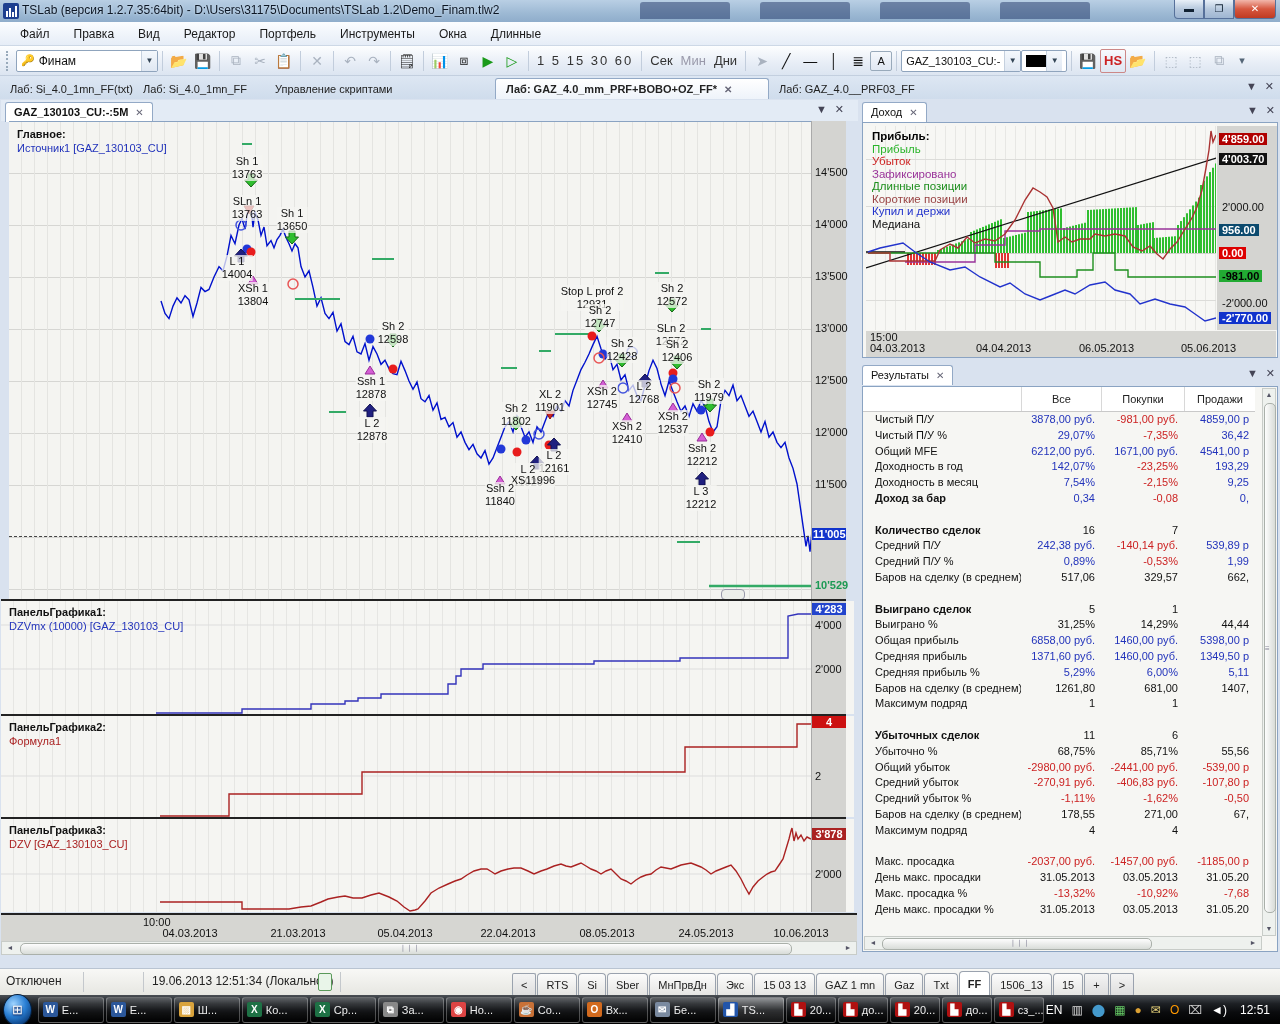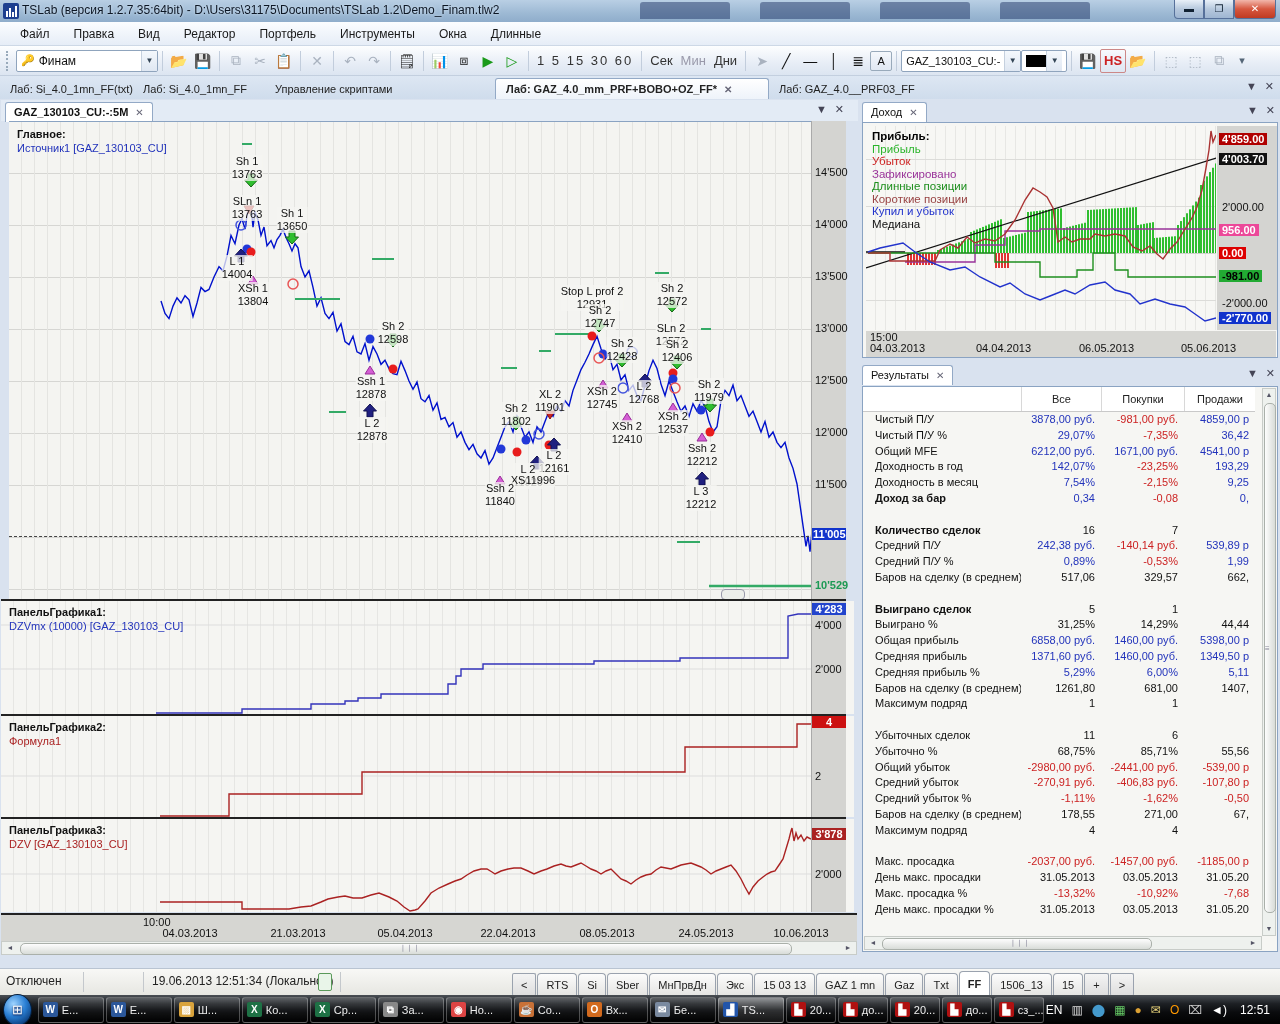--- a/index.html
+++ b/index.html
@@ -606,29 +606,29 @@
           <polyline points="2,127 24,127 24,135 69,135 74,124 84,118 92,122 101,111 109,117 119,113 129,115 139,108 149,94 159,74 167,62 174,66 181,71 187,82 192,116 199,111 206,116 214,113 224,113 229,108 239,110 249,108 259,110 267,121 276,125 284,120 291,128 297,133 304,123 311,116 319,103 326,92 331,81 336,64 340,42 343,24 345,5 347,16 350,9" fill="none" stroke="#aa3333" stroke-width="1.4"></polyline>
           <polyline points="2,126 14,122 37,117 49,126 64,136 84,144 99,141 114,151 134,161 144,157 159,168 174,174 184,170 199,164 209,168 224,159 239,156 249,164 264,168 274,178 289,173 304,178 319,181 329,188 339,195 350,192" fill="none" stroke="#2233cc" stroke-width="1.4"></polyline>
         </svg>
       <div id="inc-legend" class="abs" style="left:6px;top:4px;">
           <div class="legend-line" style="color: rgb(0, 0, 0); font-weight: bold;">Прибыль:</div>
           <div class="legend-line" style="color: rgb(43, 181, 43);">Прибыль</div>
           <div class="legend-line" style="color: rgb(204, 34, 34);">Убыток</div>
           <div class="legend-line" style="color: rgb(153, 51, 153);">Зафиксировано</div>
           <div class="legend-line" style="color: rgb(30, 143, 30);">Длинные позиции</div>
           <div class="legend-line" style="color: rgb(153, 68, 68);">Короткие позиции</div>
-          <div class="legend-line" style="color: rgb(34, 51, 204);">Купил и убыток</div>
+          <div class="legend-line" style="color: rgb(34, 51, 204);">Купил и держи</div>
           <div class="legend-line" style="color: rgb(17, 17, 17);">Медиана</div>
         </div>
     </div>
     <div class="abs" id="inc-ylabels" style="left:354px;top:3px;width:60px;height:204px;background:#d4d4d1;">
         <div class="inc-ylab" style="top: 7px; color: rgb(255, 255, 255); background: rgb(176, 0, 0);">4'859.00</div>
         <div class="inc-ylab" style="top: 27px; color: rgb(255, 255, 255); background: rgb(17, 17, 17);">4'003.70</div>
         <div class="inc-ylab" style="top: 75px; color: rgb(17, 17, 17); font-weight: normal;">2'000.00</div>
-        <div class="inc-ylab" style="top: 98px; color: rgb(255, 255, 255); background: #ec4899;">956.00</div>
+        <div class="inc-ylab" style="top: 98px; color: rgb(255, 255, 255); background: #0c4a6e;">956.00</div>
         <div class="inc-ylab" style="top: 121px; color: rgb(255, 255, 255); background: rgb(221, 0, 0);">0.00</div>
         <div class="inc-ylab" style="top: 144px; color: rgb(0, 0, 0); background: rgb(34, 170, 51);">-981.00</div>
         <div class="inc-ylab" style="top: 171px; color: rgb(17, 17, 17); font-weight: normal;">-2'000.00</div>
         <div class="inc-ylab" style="top: 186px; color: rgb(255, 255, 255); background: rgb(17, 51, 204);">-2'770.00</div>
       </div>
     <div class="abs xband" id="inc-xband" style="left:3px;top:208px;width:410px;height:26px;">
       <span class="abs" style="left:4px;top:0px;">15:00</span>
     <span class="abs" style="left: 4px; top: 11px;">04.03.2013</span>
         <span class="abs" style="left: 110px; top: 11px;">04.04.2013</span>
         <span class="abs" style="left: 213px; top: 11px;">06.05.2013</span>
@@ -765,21 +765,21 @@
           <div class="res-val" style="color: rgb(17, 17, 17);">1</div>
           <div class="res-val" style="color: rgb(17, 17, 17);"></div>
         </div>
         <div class="res-row">
           <div class="res-label"></div>
           <div class="res-val" style="color: rgb(17, 17, 17);"></div>
           <div class="res-val" style="color: rgb(17, 17, 17);"></div>
           <div class="res-val" style="color: rgb(17, 17, 17);"></div>
         </div>
         <div class="res-row">
-          <div class="res-label" style="font-weight: normal;">Убыточных сделок</div>
+          <div class="res-label" style="font-weight: bold;">Убыточных сделок</div>
           <div class="res-val" style="color: rgb(17, 17, 17);">11</div>
           <div class="res-val" style="color: rgb(17, 17, 17);">6</div>
           <div class="res-val" style="color: rgb(17, 17, 17);"></div>
         </div>
         <div class="res-row">
           <div class="res-label">Убыточно %</div>
           <div class="res-val" style="color: rgb(17, 17, 17);">68,75%</div>
           <div class="res-val" style="color: rgb(17, 17, 17);">85,71%</div>
           <div class="res-val" style="color: rgb(17, 17, 17);">55,56</div>
         </div>

